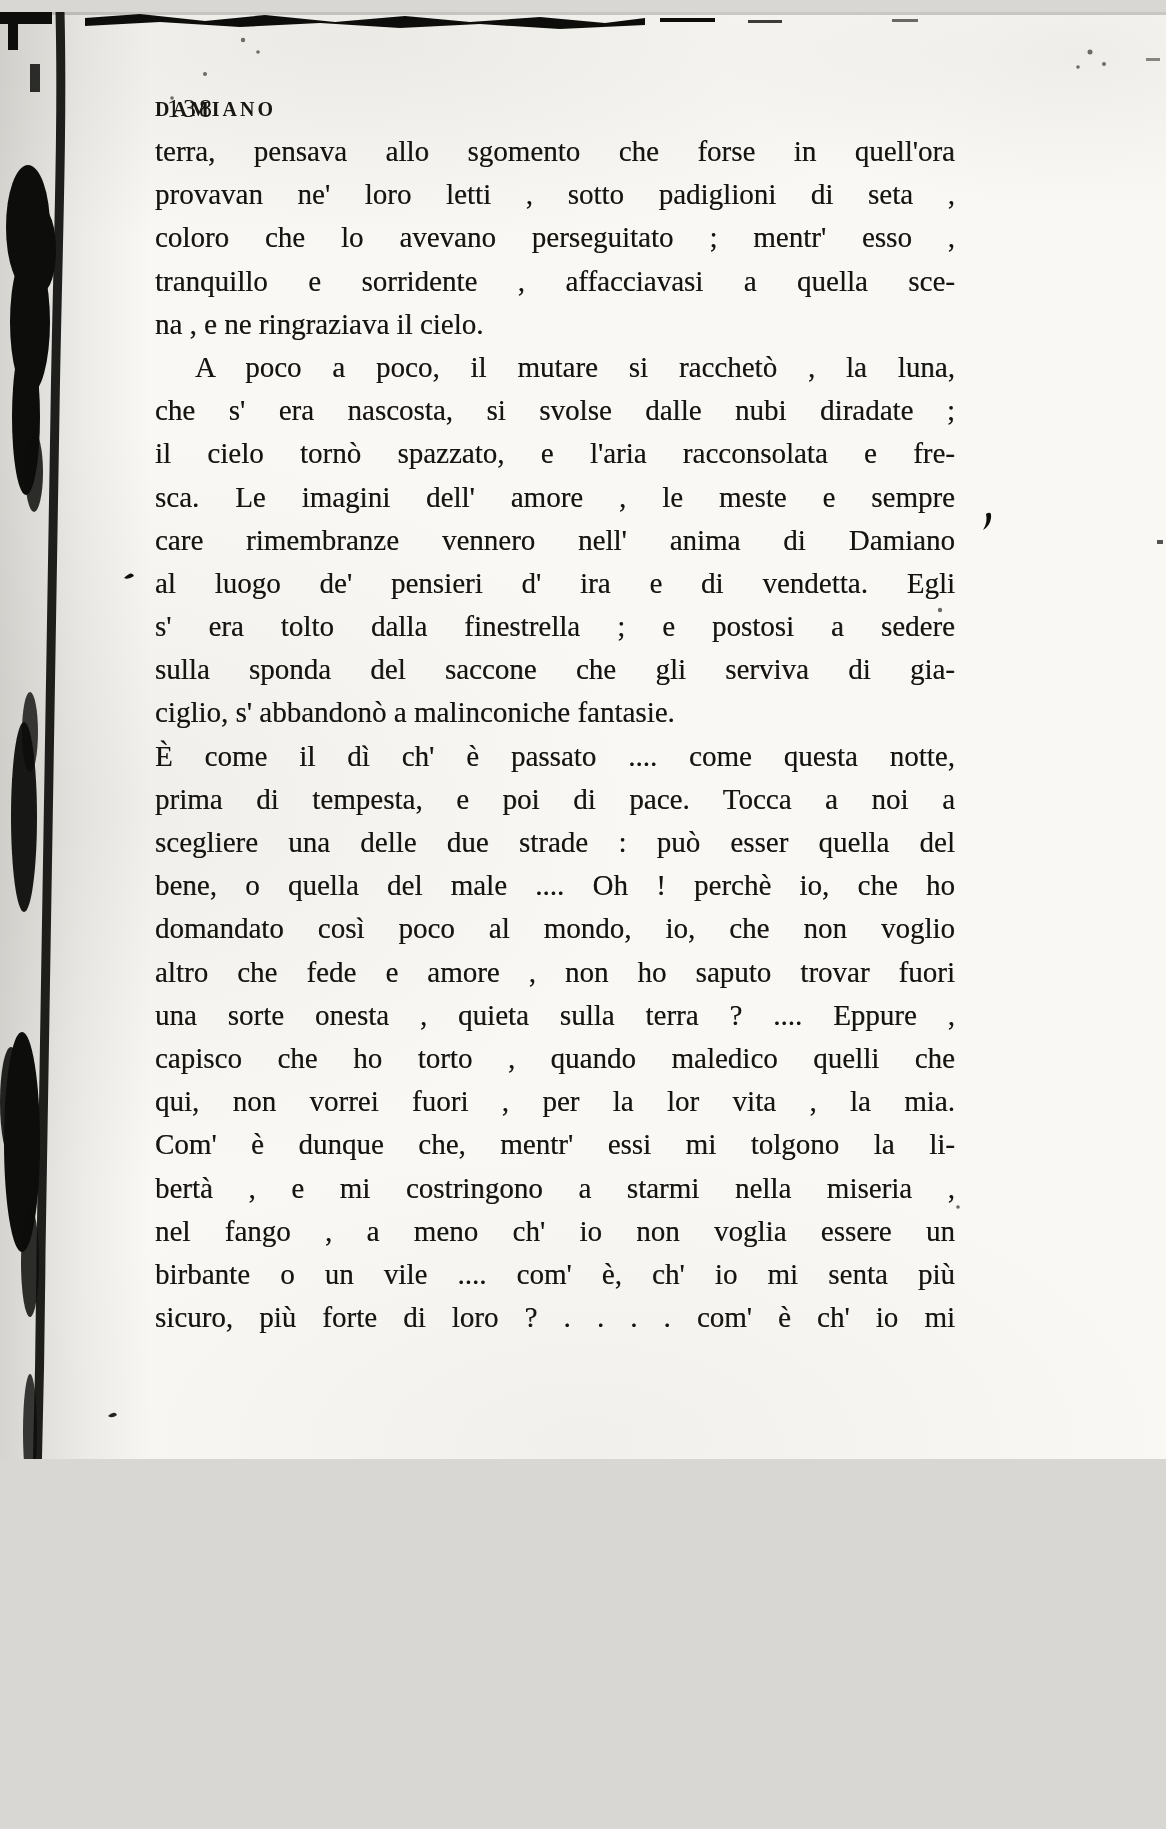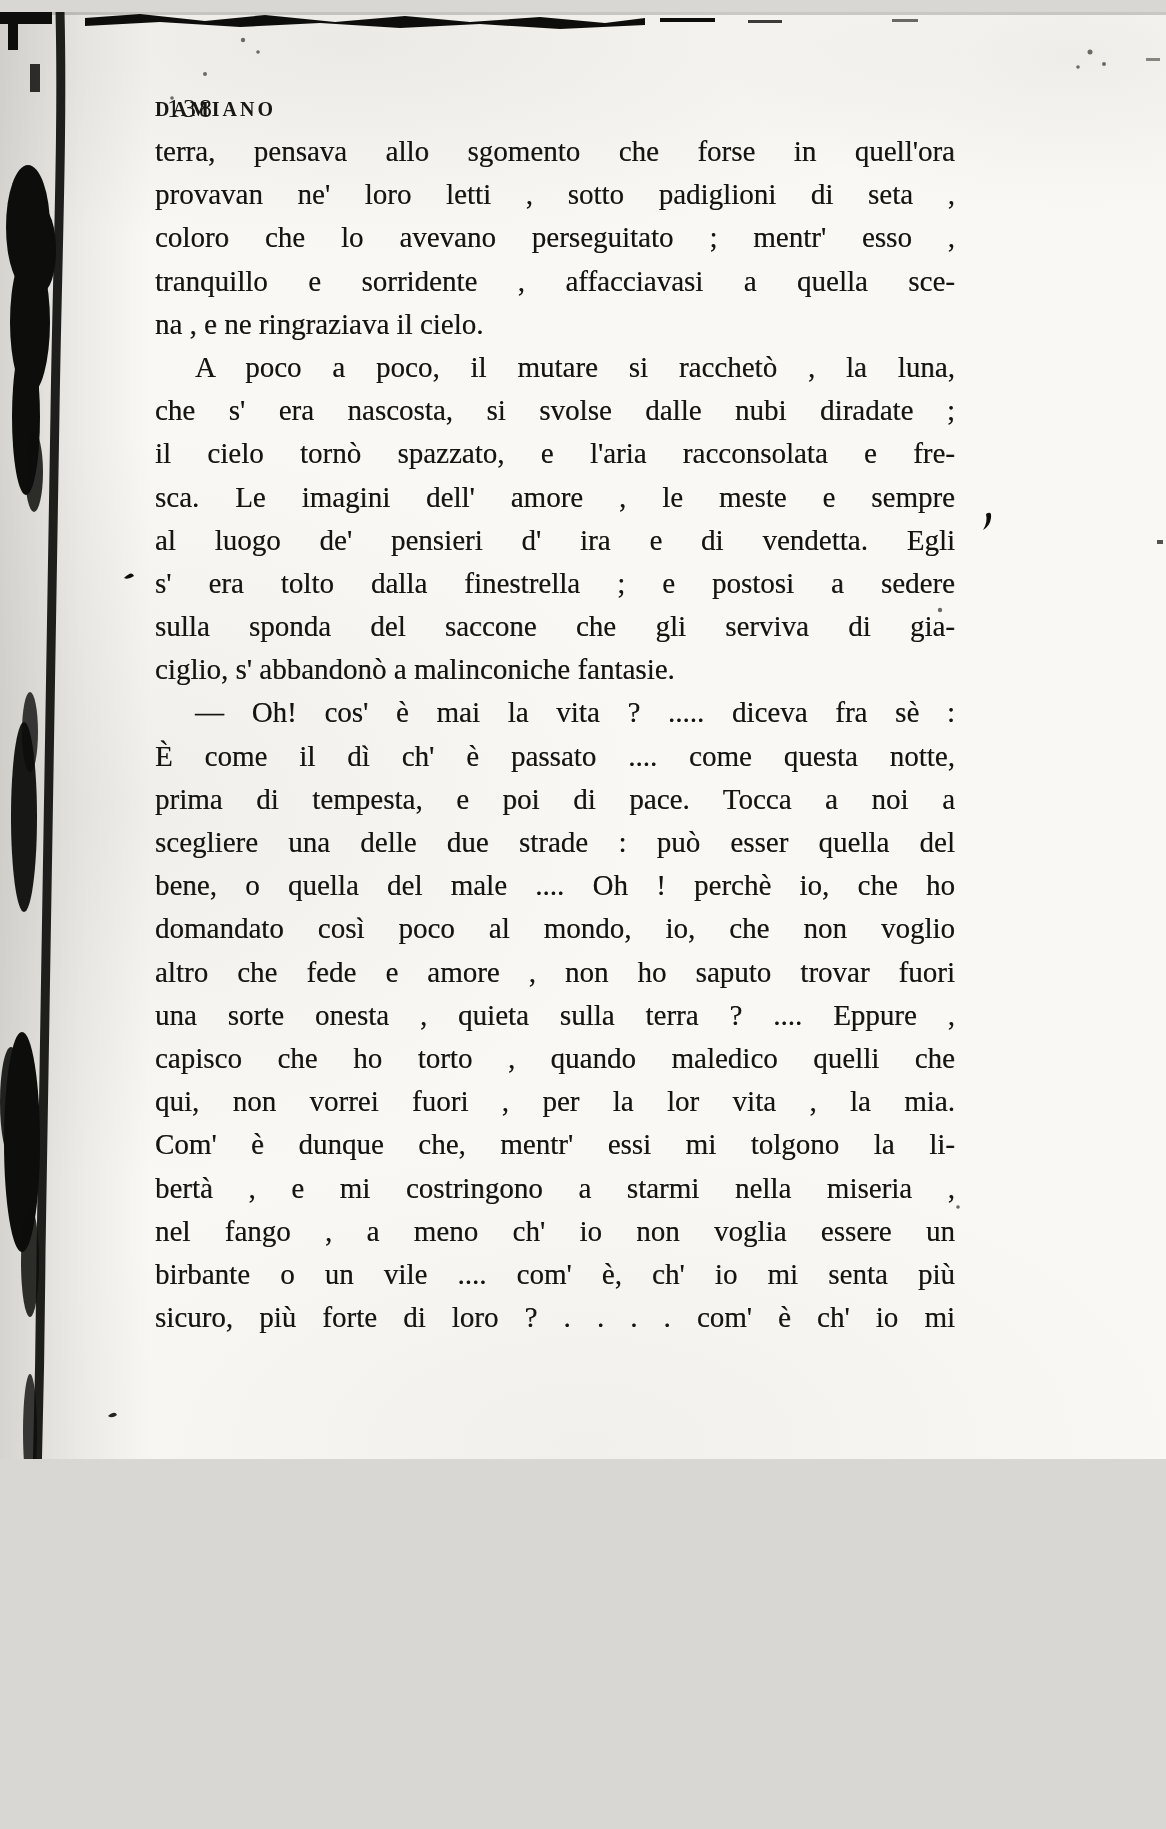--- a/index.html
+++ b/index.html
@@ -126,25 +126,25 @@
   <div class="textblock">
       <div class="line">terra, pensava allo sgomento che forse in quell'ora</div>
       <div class="line">provavan ne' loro letti , sotto padiglioni di seta ,</div>
       <div class="line">coloro che lo avevano  perseguitato ;  mentr' esso ,</div>
       <div class="line">tranquillo e sorridente , affacciavasi a quella sce-</div>
       <div class="line end">na , e ne ringraziava il cielo.</div>
       <div class="line indent">A poco a poco, il mutare si racchetò , la luna,</div>
       <div class="line">che s' era nascosta, si svolse dalle nubi diradate ;</div>
       <div class="line">il cielo tornò spazzato, e l'aria racconsolata e fre-</div>
       <div class="line">sca.  Le imagini dell' amore ,  le meste  e sempre</div>
+      <div class="line">care rimembranze vennero nell' anima di Damiano</div>
       <div class="line">al luogo de' pensieri d' ira e di vendetta.  Egli</div>
       <div class="line">s' era tolto dalla finestrella ;  e postosi a sedere</div>
       <div class="line">sulla sponda del saccone che gli serviva di gia-</div>
       <div class="line end">ciglio, s' abbandonò a malinconiche fantasie.</div>
-      <div class="line indent">— Oh! cos' è mai la vita ? ..... diceva fra sè :</div>
       <div class="line">È come il dì ch' è passato .... come questa notte,</div>
       <div class="line">prima di tempesta, e poi di pace. Tocca a noi a</div>
       <div class="line">scegliere una delle due strade : può esser quella del</div>
       <div class="line">bene, o quella del male .... Oh ! perchè io, che ho</div>
       <div class="line">domandato così poco al mondo, io, che non voglio</div>
       <div class="line">altro che fede e amore , non ho saputo trovar fuori</div>
       <div class="line">una sorte onesta , quieta sulla terra ? .... Eppure ,</div>
       <div class="line">capisco che ho torto , quando maledico quelli che</div>
       <div class="line">qui, non vorrei fuori , per la lor vita , la mia.</div>
       <div class="line">Com' è dunque che, mentr' essi mi tolgono la li-</div>

